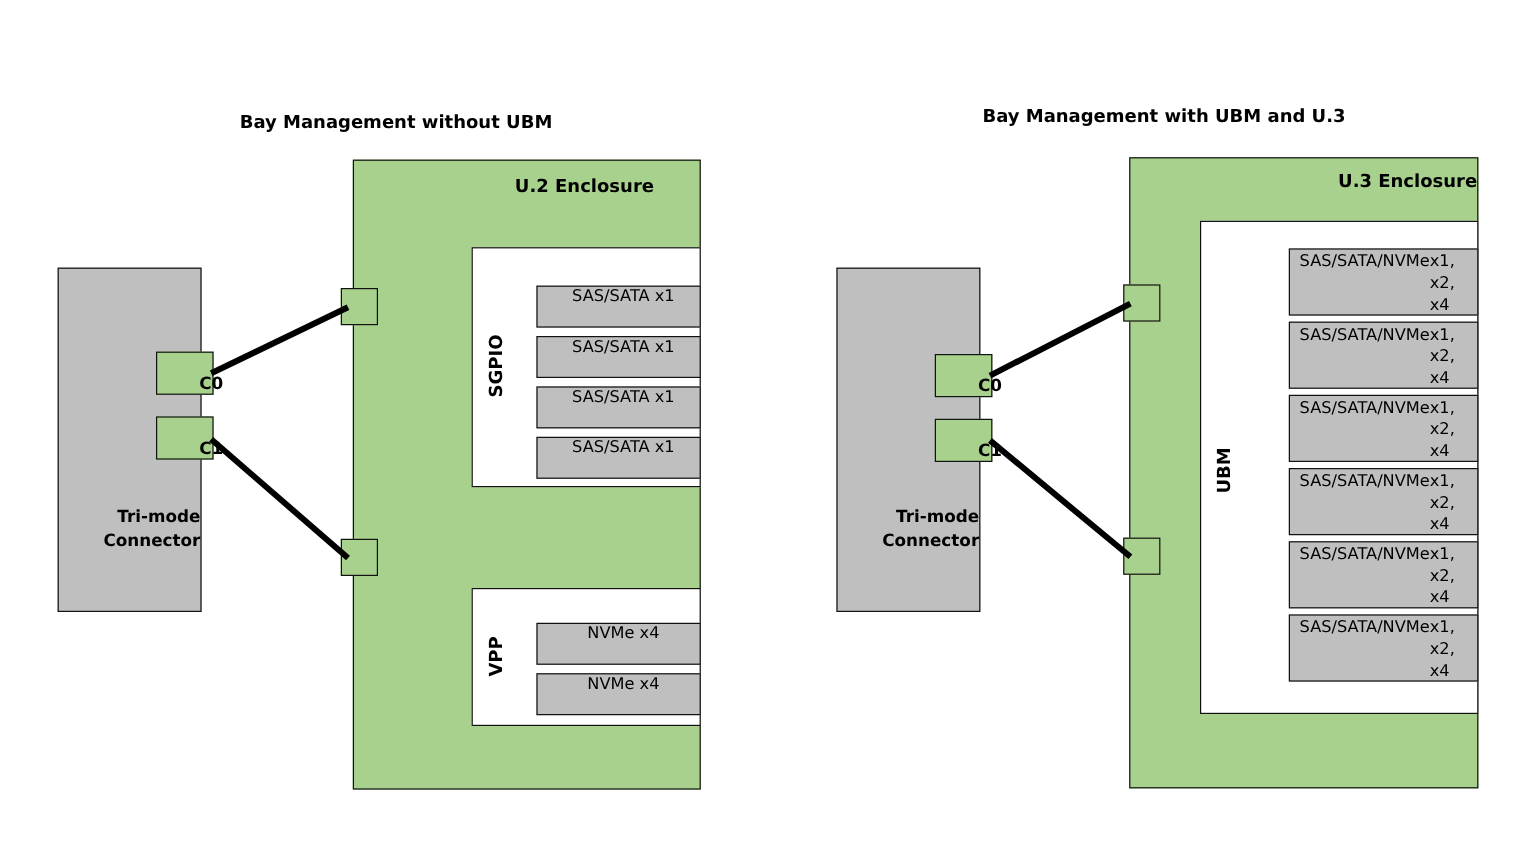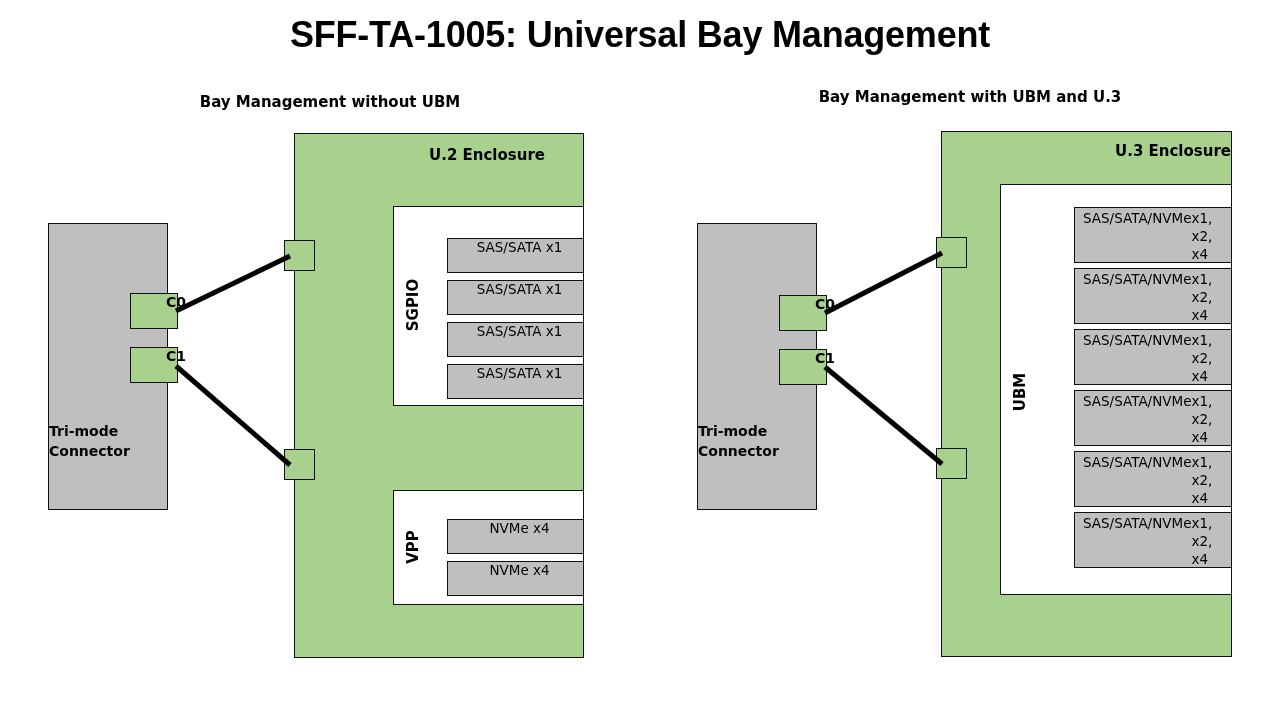--- a/index.html
+++ b/index.html
@@ -90,54 +90,53 @@
 
   
   .host-box {
     background: #bfbfbf;
     border: 1.5px solid #111111;
   }
   .host-label {
     position: absolute;
     left: 0;
     width: 100%;
-    text-align: left;
+    text-align: right;
     font-size: 14px;
     font-weight: bold;
     line-height: 1.45;
     font-family: "DejaVu Sans", sans-serif;
   }
 
   
   .port {
     background: #a9d18e;
     border: 1.5px solid #111111;
     font-size: 14px;
     font-weight: bold;
     font-family: "DejaVu Sans", sans-serif;
     display: flex;
-    align-items: flex-start;
+    align-items: flex-end;
     justify-content: center;
     padding-left: 44px;
   }
   .bay-stub {
     background: #a9d18e;
     border: 1.5px solid #111111;
   }
 
   
   #cables { position: absolute; left: 0; top: 0; width: 1280px; height: 720px; }
   #cables line { stroke: #000000; stroke-width: 5; }
 </style>
 </head>
 <body>
 
 <div id="canvas">
 
-  <div class="abs" id="page-title">SFF-TA-1005: Universal Bay Management</div>
 
   <div class="abs panel-subtitle" id="subtitle-left">Bay Management without UBM</div>
 
   <div class="abs enclosure" style="left:294px; top:133px; width:290px; height:525px;">
     <div class="enclosure-title" style="top:12px;margin-left:48px;">U.2 Enclosure</div>
   </div>
 
   <div class="abs white-panel" style="left:393px; top:206px; width:191px; height:200px;"></div>
   <div class="vlabel" style="left:368px; top:296px; width:90px;">SGPIO</div>
 

